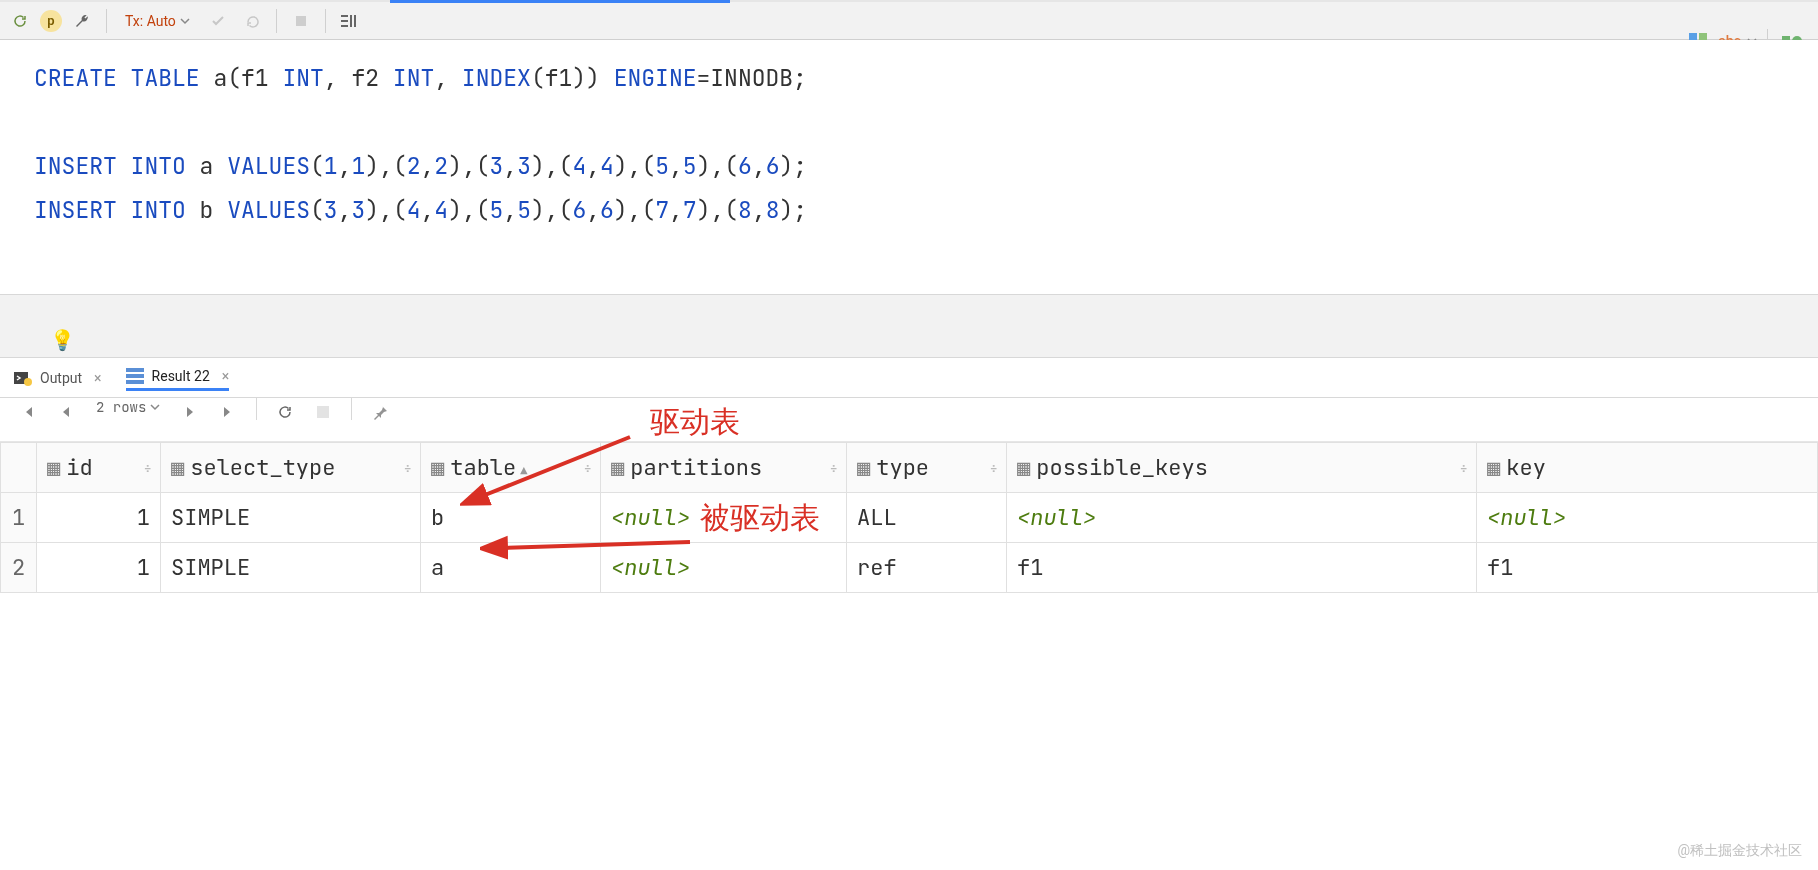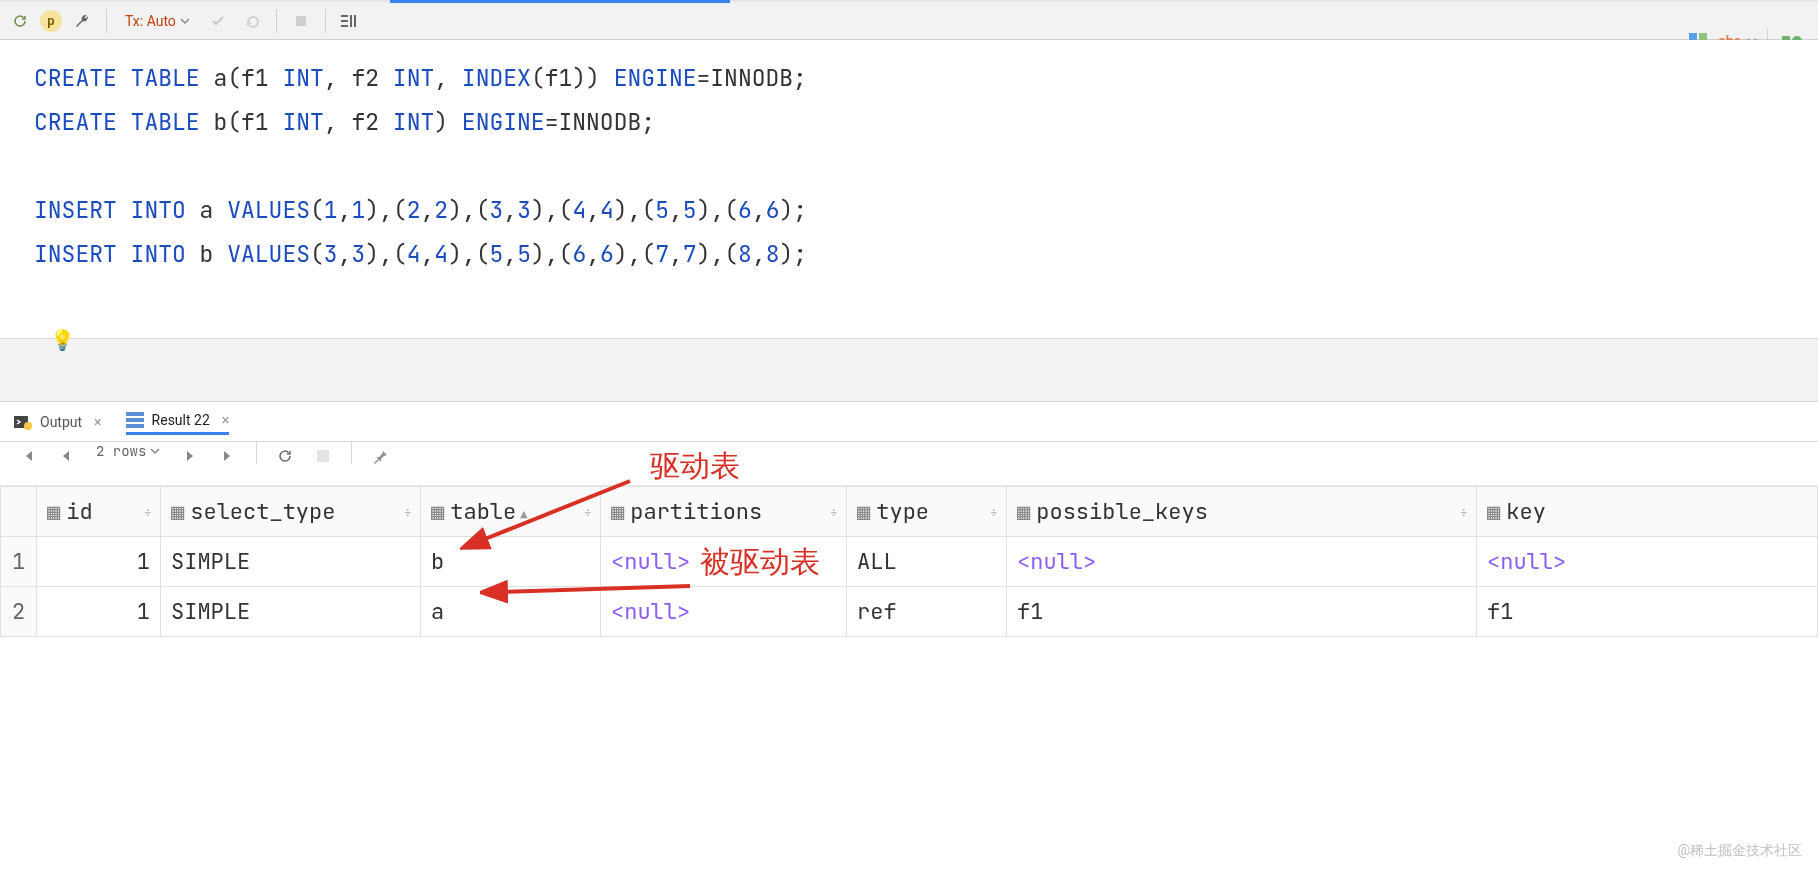--- a/index.html
+++ b/index.html
@@ -37,21 +37,21 @@
   .res-toolbar .sep { width: 1px; height: 22px; background: #d8d8d8; margin: 0 4px; }
   .rows-dd { display: flex; align-items: center; gap: 4px; padding: 0 6px; }
 
   
   .grid { border-collapse: collapse; width: 100%; table-layout: fixed; }
   .grid th, .grid td { border: 1px solid #e0e0e0; padding: 6px 10px; text-align: left; font-size: 22px; height: 50px; }
   .grid th { background: #fafafa; color: #333; font-weight: 400; position: relative; margin-top: 39px; }
   .grid th.rownum, .grid td.rownum { width: 36px; text-align: center; color: #666; background: #fafafa; }
   .grid td.num-cell { text-align: right; }
   .col-icon { display: inline-flex; align-items: center; margin-right: 6px; color: #888; }
-  .null-val { color: #8b5cf6; }
+  .null-val { color: #4d7c0f; font-style: italic; }
   .sort-ind { font-size: 12px; color: #999; margin-left: 4px; }
   .sort-dots { position: absolute; right: 8px; top: 50%; transform: translateY(-50%); color: #bbb; font-size: 14px; }
 
   
   .anno { position: absolute; color: #d93025; font-size: 30px; font-weight: 500; pointer-events: none; }
   .arrow-svg { position: absolute; pointer-events: none; }
 
   .watermark { position: absolute; right: 16px; bottom: 10px; color: #c0c0c0; font-size: 14px; }
 </style>
 </head>
@@ -123,21 +123,20 @@
           <rect x="0" y="3" width="8" height="10" fill="#6fb36f"></rect>
           <circle cx="15" cy="8" r="5" fill="#6fb36f"></circle>
         </svg>
     </span>
   </div>
 </div>
 
 <div class="editor-area">
   <div class="editor mono">
     <div><span class="kw">CREATE TABLE</span> a(f1 <span class="kw">INT</span>, f2 <span class="kw">INT</span>, <span class="kw">INDEX</span>(f1)) <span class="kw">ENGINE</span>=INNODB;</div>
-    <div><span class="kw">CREATE TABLE</span> b(f1 <span class="kw">INT</span>, f2 <span class="kw">INT</span>) <span class="kw">ENGINE</span>=INNODB;</div>
     <div style="height:44px"></div>
     <div><span class="kw">INSERT INTO</span> a <span class="kw">VALUES</span>(<span class="num">1</span>,<span class="num">1</span>),(<span class="num">2</span>,<span class="num">2</span>),(<span class="num">3</span>,<span class="num">3</span>),(<span class="num">4</span>,<span class="num">4</span>),(<span class="num">5</span>,<span class="num">5</span>),(<span class="num">6</span>,<span class="num">6</span>);</div>
     <div><span class="kw">INSERT INTO</span> b <span class="kw">VALUES</span>(<span class="num">3</span>,<span class="num">3</span>),(<span class="num">4</span>,<span class="num">4</span>),(<span class="num">5</span>,<span class="num">5</span>),(<span class="num">6</span>,<span class="num">6</span>),(<span class="num">7</span>,<span class="num">7</span>),(<span class="num">8</span>,<span class="num">8</span>);</div>
     <div style="height:44px"></div>
   </div>
   <span class="bulb">💡</span>
 </div>
 
 <div class="splitter"></div>
 

